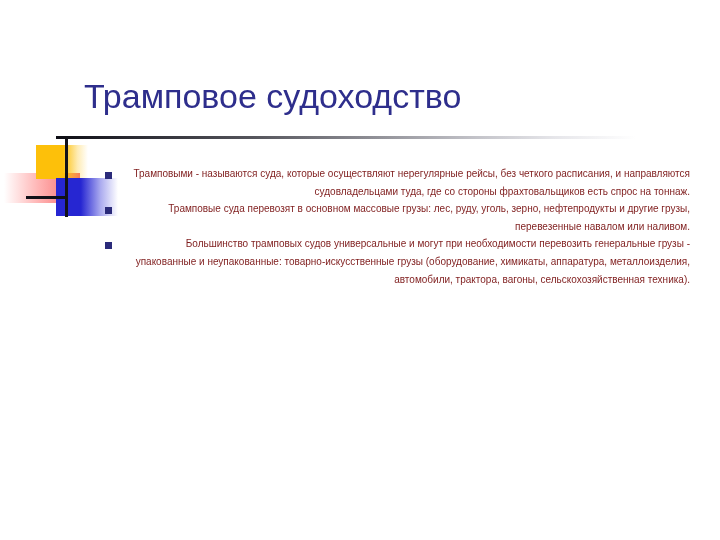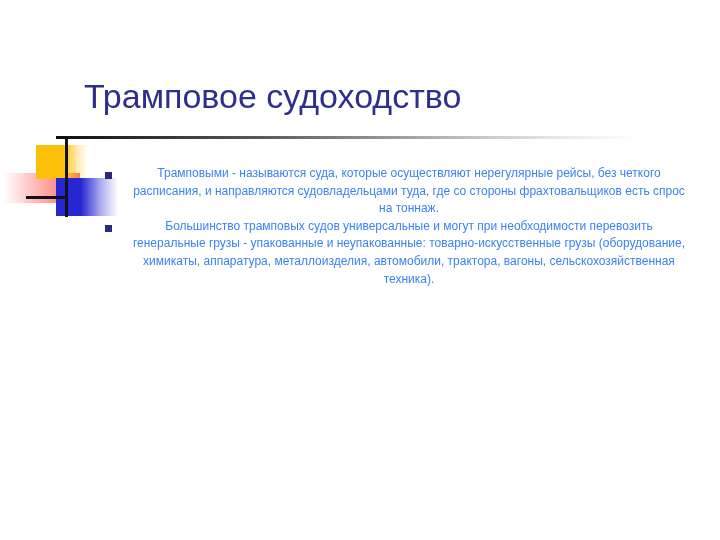--- a/index.html
+++ b/index.html
@@ -141,24 +141,24 @@
     position: absolute;
     left: 1px;
     top: 7px;
     width: 7px;
     height: 7px;
     background: #2b2b7a;
   }
 
   .bullet-text {
     display: block;
-    font-size: 12px;
+    font-size: 10px;
     line-height: 17.6px;
-    color: #3b82f6;
-    text-align: center;
+    color: #7f1d1d;
+    text-align: right;
   }
 </style>
 </head>
 <body>
 
 <div class="slide">
 
   <div class="deco">
     <div class="deco-red"></div>
     <div class="deco-yellow"></div>
@@ -171,20 +171,24 @@
 
   <div class="title-rule"></div>
 
   <div class="body">
 
     <div class="bullet-row">
       <span class="bullet-marker"></span>
       <span class="bullet-text">Трамповыми - называются суда, которые осуществляют нерегулярные рейсы, без четкого расписания, и направляются судовладельцами туда, где со стороны фрахтовальщиков есть спрос на тоннаж.</span>
     </div>
 
+    <div class="bullet-row">
+      <span class="bullet-marker"></span>
+      <span class="bullet-text">Трамповые суда перевозят в основном массовые грузы: лес, руду, уголь, зерно, нефтепродукты и другие грузы, перевезенные навалом или наливом.</span>
+    </div>
 
     <div class="bullet-row">
       <span class="bullet-marker"></span>
       <span class="bullet-text"> Большинство трамповых судов универсальные и могут при необходимости перевозить генеральные грузы - упакованные и неупакованные: товарно-искусственные грузы (оборудование, химикаты, аппаратура, металлоизделия, автомобили, трактора, вагоны, сельскохозяйственная техника).</span>
     </div>
 
 
   </div>
 
 </div>

